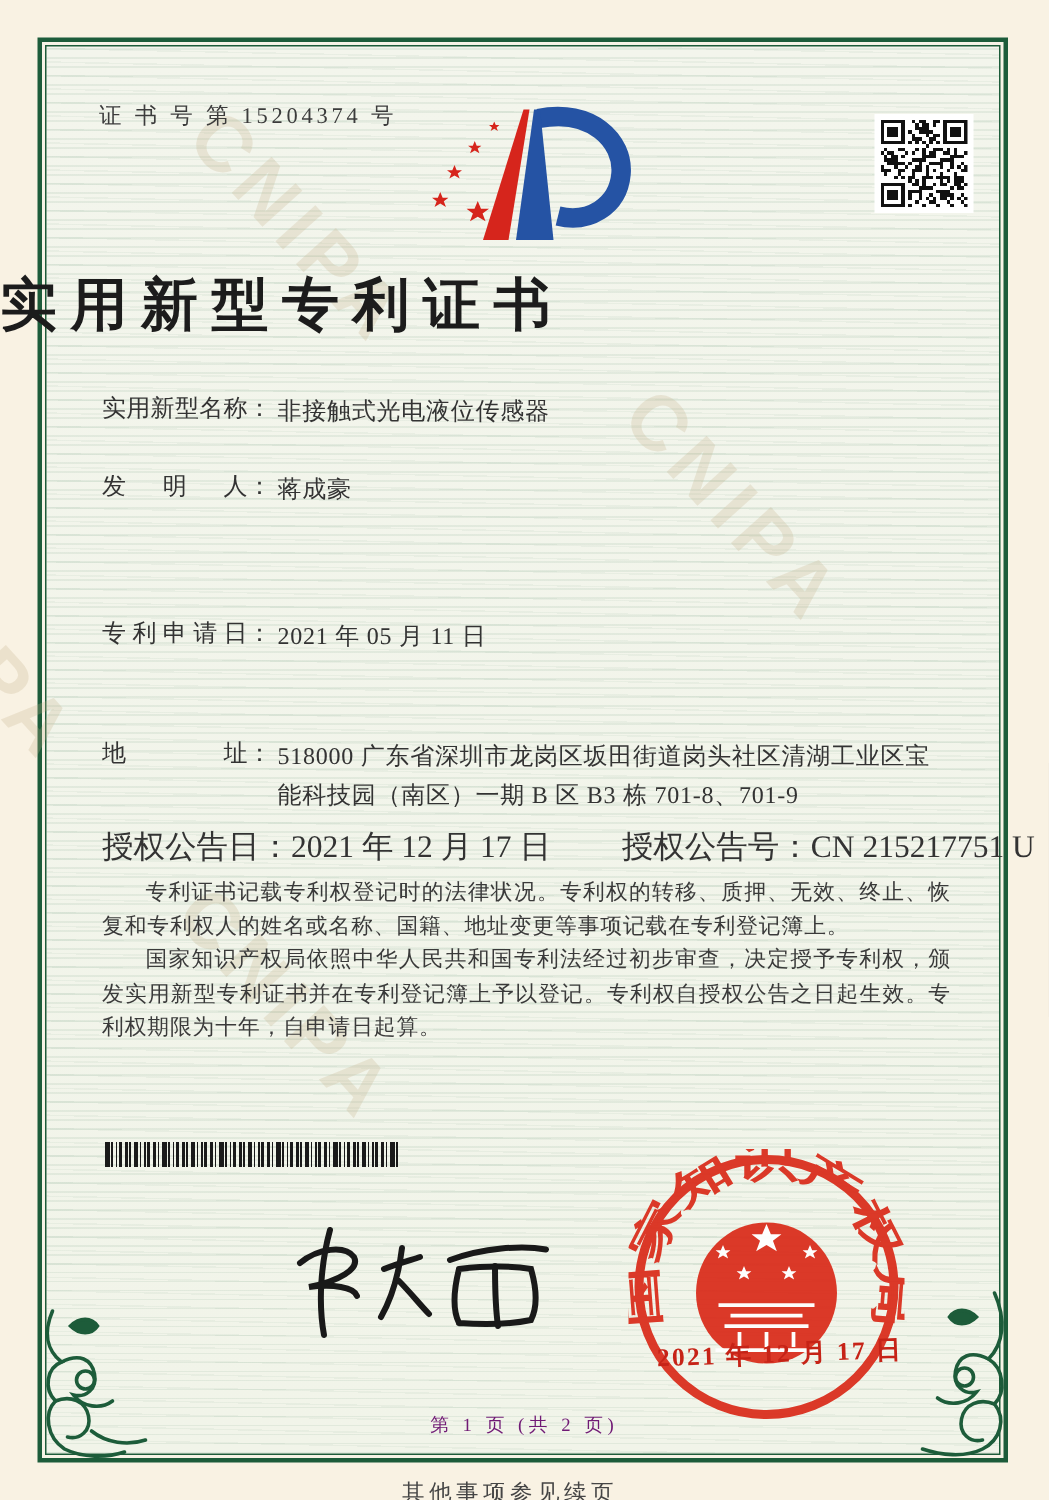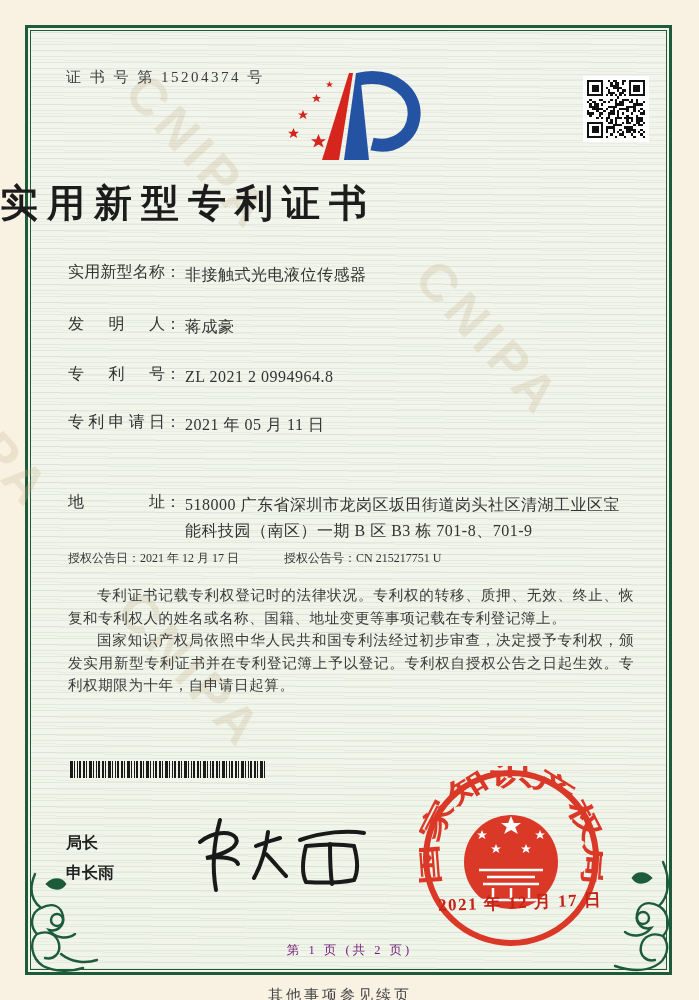--- a/index.html
+++ b/index.html
@@ -35,21 +35,21 @@
     position:absolute; left:0; top:178px; width:100%; z-index:2; 
     font-size:38px; font-weight:bold; letter-spacing:9px; color:#1c1c1c;
   }
   .field-row { position:absolute; left:68px; z-index:2; font-size:16px; color:#333; width:570px; }
   .flabel {
     display:inline-block; width:97px; text-align:justify; text-align-last:justify;
     vertical-align:top; white-space:nowrap;
   }
   .fcolon { vertical-align:top; }
   .fvalue { display:inline-block; vertical-align:top; padding-left:4px; max-width:455px; line-height:26px; letter-spacing:0.5px; }
-  .grant-row { position:absolute; left:68px; top:550px; z-index:2; font-size:12px; color:#333; }
+  .grant-row { position:absolute; left:68px; top:550px; z-index:2; font-size:21px; color:#333; }
   .grant-pair { display:inline-block; }
   .grant-pair.second { margin-left:42px; }
   .paras {
     position:absolute; left:68px; top:584px; width:566px; z-index:2;
     font-size:14.5px; line-height:22.5px; color:#3a3a3a; text-align:justify; letter-spacing:0.6px;
   }
   .paras p { text-indent:2em; }
   .barcode { position:absolute; left:70px; top:761px; z-index:2; }
   .officer { position:absolute; left:66px; top:828px; z-index:2;
     font-family:"Liberation Sans","DejaVu Sans",sans-serif; font-weight:bold;
@@ -318,23 +318,20 @@
   </div>
 
   <div class="title">实用新型专利证书</div>
 
   <div class="field-row" style="top:262px">
     <span class="flabel">实用新型名称</span><span class="fcolon">：</span><span class="fvalue">非接触式光电液位传感器</span>
   </div>
   <div class="field-row" style="top:314px">
     <span class="flabel">发明人</span><span class="fcolon">：</span><span class="fvalue">蒋成豪</span>
   </div>
-  <div class="field-row" style="top:364px">
-    <span class="flabel">专利号</span><span class="fcolon">：</span><span class="fvalue">ZL 2021 2 0994964.8</span>
-  </div>
   <div class="field-row" style="top:412px">
     <span class="flabel">专利申请日</span><span class="fcolon">：</span><span class="fvalue">2021 年 05 月 11 日</span>
   </div>
   <div class="field-row" style="top:492px">
     <span class="flabel">地址</span><span class="fcolon">：</span><span class="fvalue" style="width:462px">518000 广东省深圳市龙岗区坂田街道岗头社区清湖工业区宝能科技园（南区）一期 B 区 B3 栋 701-8、701-9</span>
   </div>
 
   <div class="grant-row">
     <span class="grant-pair">
       <span>授权公告日</span><span>：</span><span>2021 年 12 月 17 日</span>
@@ -411,24 +408,20 @@
           <rect x="178" y="0" width="1" height="17" fill="#1a1a1a"></rect>
           <rect x="180" y="0" width="2" height="17" fill="#1a1a1a"></rect>
           <rect x="184" y="0" width="2" height="17" fill="#1a1a1a"></rect>
           <rect x="187" y="0" width="1" height="17" fill="#1a1a1a"></rect>
           <rect x="190" y="0" width="3" height="17" fill="#1a1a1a"></rect>
           <rect x="194" y="0" width="1" height="17" fill="#1a1a1a"></rect>
         </g>
     </svg>
   </div>
 
-  <div class="officer">
-    <div>局长</div>
-    <div>申长雨</div>
-  </div>
 
   <div class="signature">
     <svg width="200" height="90" viewBox="0 0 200 90">
       <g fill="none" stroke="#191919" stroke-width="4" stroke-linecap="round">
         <path d="M38,14 C32,36 30,62 34,84"></path>
         <path d="M18,36 C30,26 48,24 54,32 C58,40 44,48 24,52 C40,50 54,52 56,58"></path>
         <path d="M86,26 C84,42 80,58 72,72 M74,40 C84,36 92,34 98,32 M84,48 C92,56 98,64 104,70"></path>
         <path d="M118,34 C140,26 166,24 182,27"></path>
         <path d="M124,40 C120,56 120,68 124,76 M124,40 C142,38 160,38 172,40 C176,54 176,66 172,74 C158,77 140,77 124,76"></path>
         <path d="M148,38 C148,52 148,64 150,78"></path>

